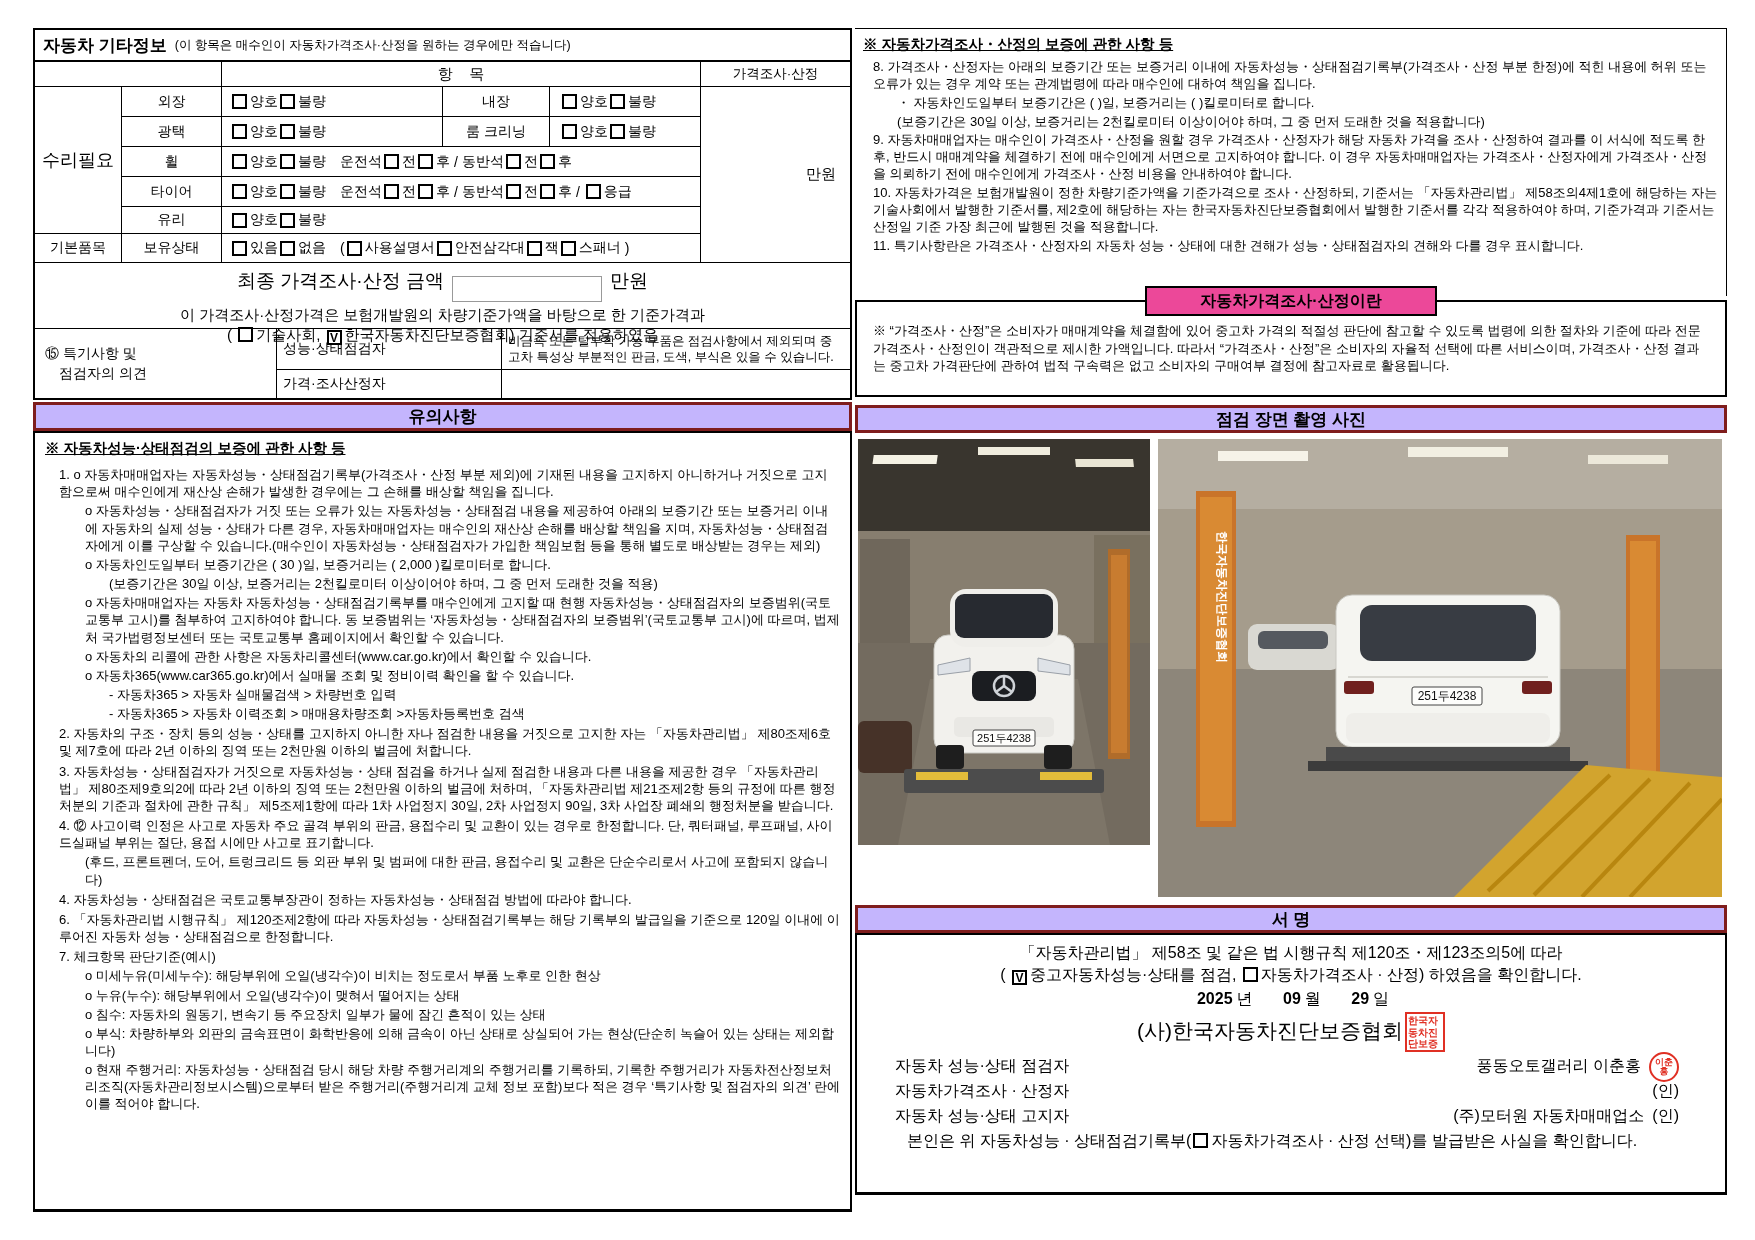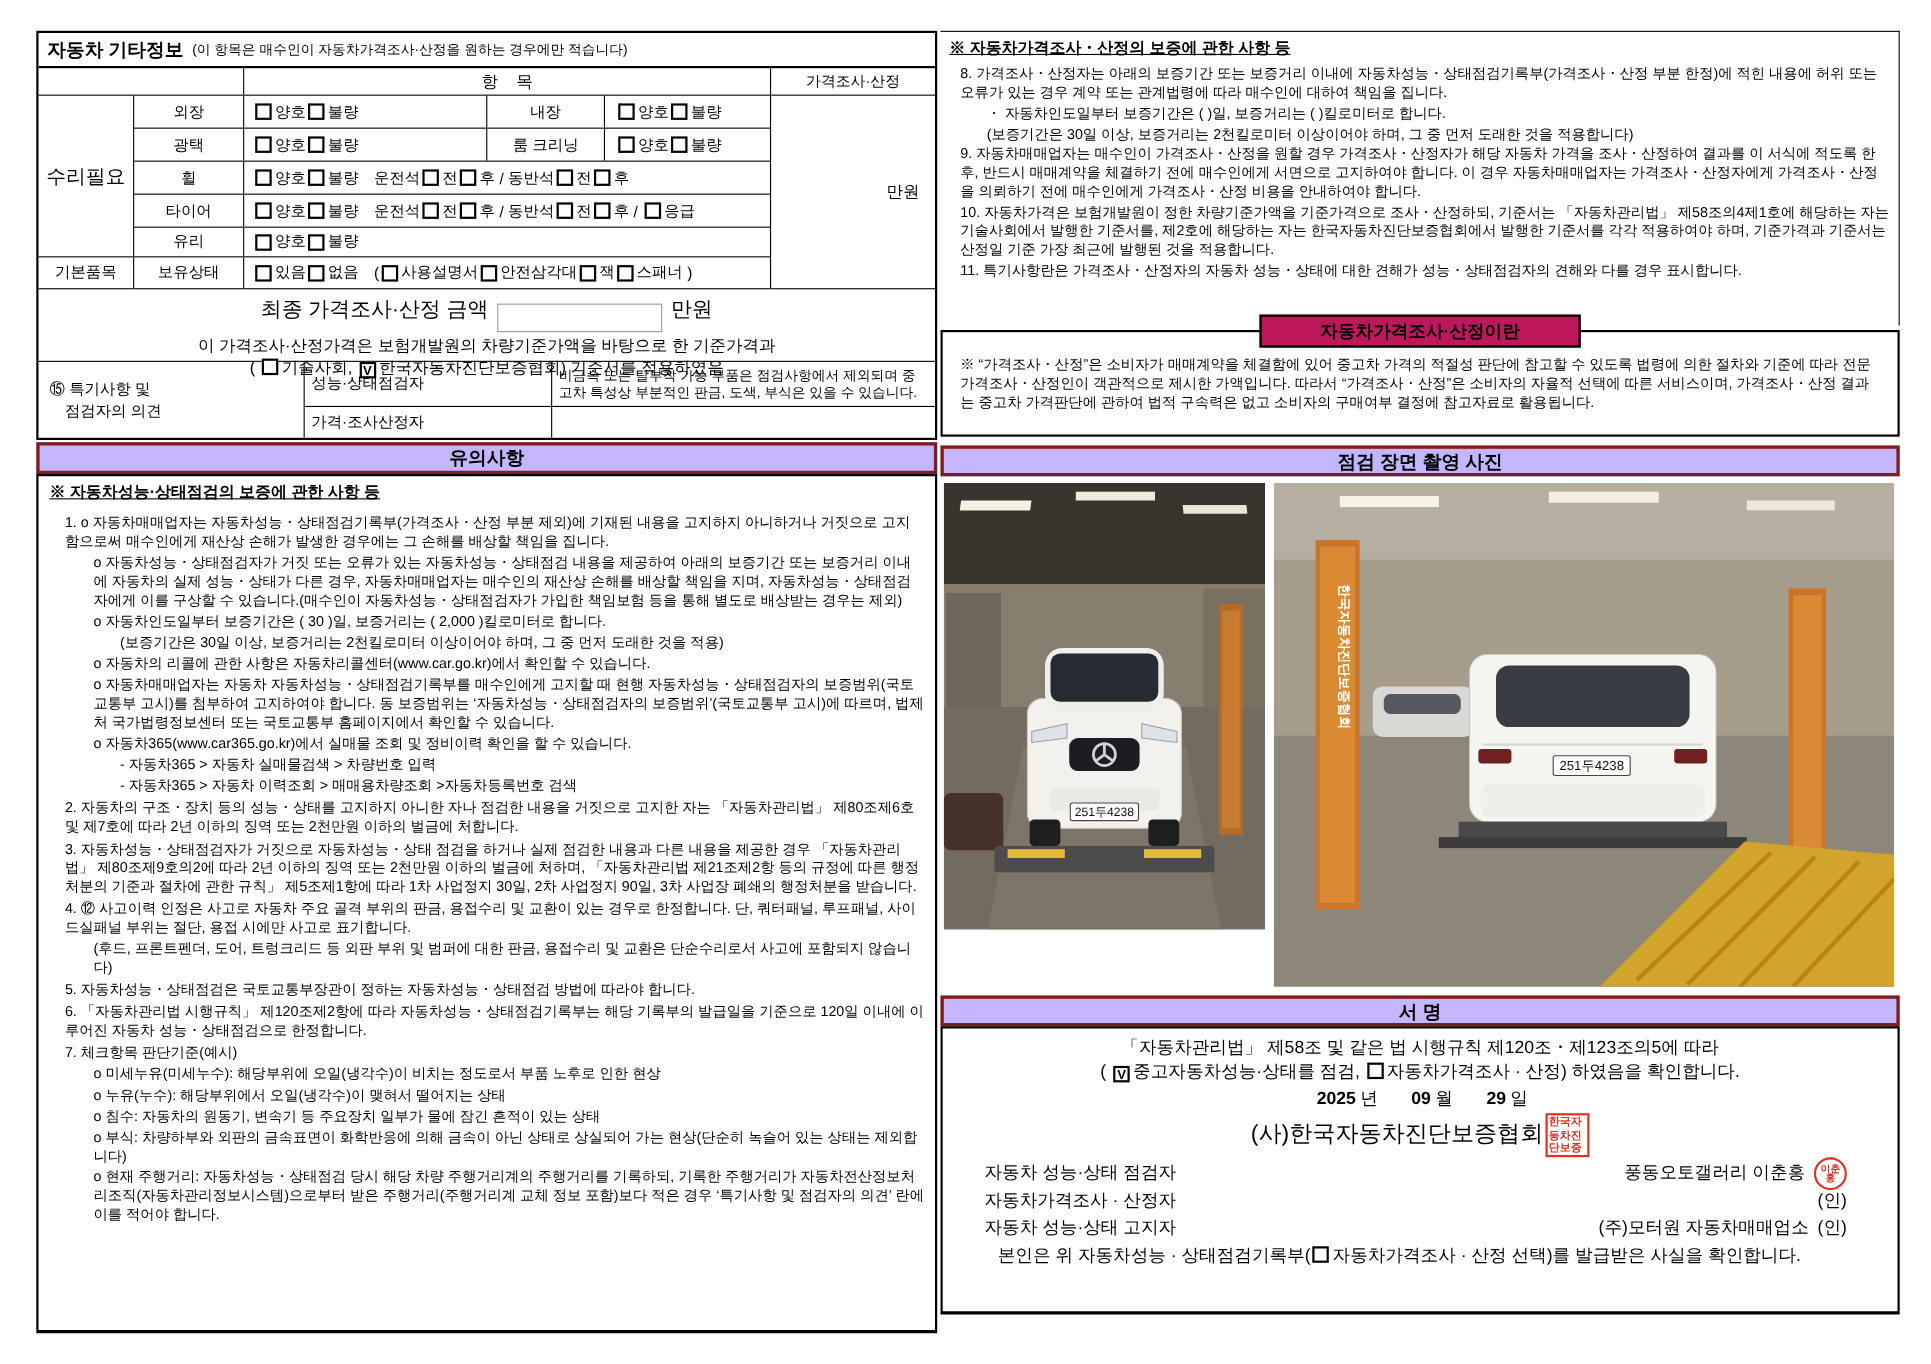--- a/index.html
+++ b/index.html
@@ -70,21 +70,21 @@
   .i2{padding-left:64px}
 
   .rtext{left:855px;top:28px;width:872px;height:268px;border-top:1px solid #000;border-right:1px solid #000;
          padding:6px 8px;font-size:13px;line-height:1.3;overflow:hidden}
   .rtext .hd{font-weight:bold;text-decoration:underline;font-size:14.5px;margin-bottom:5px}
   .r0{padding-left:10px;margin-top:2px}
   .r1{padding-left:34px}
 
   .defbox{left:855px;top:300px;width:872px;height:97px;border:2px solid #000;padding:20px 16px 6px}
   .deftab{position:absolute;top:-16px;left:50%;transform:translateX(-50%);width:292px;height:30px;
-          background:#be185d;border:2px solid #000;display:flex;align-items:center;justify-content:center;
+          background:#ec4899;border:2px solid #000;display:flex;align-items:center;justify-content:center;
           font-weight:bold;font-size:16px}
   .deftxt{font-size:13px;line-height:1.35}
 
   
   .pbar{left:855px;top:405px;width:872px;height:28px}
   svg text{font-family:"Liberation Sans",sans-serif}
 
   
   .sbar{left:855px;top:905px;width:872px;height:28px}
   .sbox{left:855px;top:933px;width:872px;height:262px;border:2px solid #000;border-bottom-width:3px;
@@ -284,30 +284,30 @@
 
   <div class="abs bar lbar">
     <span>유의사항</span>
   </div>
   <div class="abs lbox">
     <div class="hd">※ 자동차성능·상태점검의 보증에 관한 사항 등</div>
     <div class="p i0">1. o 자동차매매업자는 자동차성능・상태점검기록부(가격조사・산정 부분 제외)에 기재된 내용을 고지하지 아니하거나 거짓으로 고지함으로써 매수인에게 재산상 손해가 발생한 경우에는 그 손해를 배상할 책임을 집니다.</div>
     <div class="p i1">o 자동차성능・상태점검자가 거짓 또는 오류가 있는 자동차성능・상태점검 내용을 제공하여 아래의 보증기간 또는 보증거리 이내에 자동차의 실제 성능・상태가 다른 경우, 자동차매매업자는 매수인의 재산상 손해를 배상할 책임을 지며, 자동차성능・상태점검자에게 이를 구상할 수 있습니다.(매수인이 자동차성능・상태점검자가 가입한 책임보험 등을 통해 별도로 배상받는 경우는 제외)</div>
     <div class="p i1">o 자동차인도일부터 보증기간은 (  30  )일, 보증거리는 (  2,000  )킬로미터로 합니다.</div>
     <div class="p i2">(보증기간은 30일 이상, 보증거리는 2천킬로미터 이상이어야 하며, 그 중 먼저 도래한 것을  적용)</div>
+    <div class="p i1">o 자동차매매업자는 자동차 자동차성능・상태점검기록부를 매수인에게 고지할 때 현행 자동차성능・상태점검자의 보증범위(국토교통부 고시)를 첨부하여 고지하여야 합니다. 동 보증범위는 ‘자동차성능・상태점검자의 보증범위’(국토교통부 고시)에 따르며, 법제처 국가법령정보센터 또는 국토교통부 홈페이지에서 확인할 수 있습니다.</div>
     <div class="p i1">o 자동차의 리콜에 관한 사항은 자동차리콜센터(www.car.go.kr)에서 확인할 수 있습니다.</div>
-    <div class="p i1">o 자동차매매업자는 자동차 자동차성능・상태점검기록부를 매수인에게 고지할 때 현행 자동차성능・상태점검자의 보증범위(국토교통부 고시)를 첨부하여 고지하여야 합니다. 동 보증범위는 ‘자동차성능・상태점검자의 보증범위’(국토교통부 고시)에 따르며, 법제처 국가법령정보센터 또는 국토교통부 홈페이지에서 확인할 수 있습니다.</div>
     <div class="p i1">o 자동차365(www.car365.go.kr)에서 실매물 조회 및 정비이력 확인을 할 수 있습니다.</div>
     <div class="p i2">- 자동차365 &gt; 자동차 실매물검색 &gt; 차량번호 입력</div>
     <div class="p i2">- 자동차365 &gt; 자동차 이력조회 &gt; 매매용차량조회 &gt;자동차등록번호 검색</div>
     <div class="p i0">2. 자동차의 구조・장치 등의 성능・상태를 고지하지 아니한 자나 점검한 내용을 거짓으로 고지한 자는 「자동차관리법」 제80조제6호 및 제7호에 따라 2년 이하의 징역 또는 2천만원 이하의 벌금에 처합니다.</div>
     <div class="p i0">3. 자동차성능・상태점검자가 거짓으로 자동차성능・상태 점검을 하거나 실제 점검한 내용과 다른 내용을 제공한 경우 「자동차관리법」 제80조제9호의2에 따라 2년 이하의 징역 또는 2천만원 이하의 벌금에 처하며, 「자동차관리법 제21조제2항 등의 규정에 따른 행정처분의 기준과 절차에 관한 규칙」 제5조제1항에 따라 1차 사업정지 30일, 2차 사업정지 90일, 3차 사업장 폐쇄의 행정처분을 받습니다.</div>
     <div class="p i0">4. ⑫ 사고이력 인정은 사고로 자동차 주요 골격 부위의 판금, 용접수리 및 교환이 있는 경우로 한정합니다. 단, 쿼터패널, 루프패널, 사이드실패널 부위는 절단, 용접 시에만 사고로 표기합니다.</div>
     <div class="p i1">(후드, 프론트펜더, 도어, 트렁크리드 등 외판 부위 및 범퍼에 대한 판금, 용접수리 및 교환은 단순수리로서 사고에 포함되지 않습니다)</div>
-    <div class="p i0">5. 자동차성능・상태점검은 국토교통부장관이 정하는 자동차성능・상태점검 방법에 따라야 합니다.</div>
+    <div class="p i0">4. 자동차성능・상태점검은 국토교통부장관이 정하는 자동차성능・상태점검 방법에 따라야 합니다.</div>
     <div class="p i0">6. 「자동차관리법 시행규칙」 제120조제2항에 따라 자동차성능・상태점검기록부는 해당 기록부의 발급일을 기준으로 120일 이내에 이루어진 자동차 성능・상태점검으로 한정합니다.</div>
     <div class="p i0">7. 체크항목 판단기준(예시)</div>
     <div class="p i1">o 미세누유(미세누수): 해당부위에 오일(냉각수)이 비치는 정도로서 부품 노후로 인한 현상</div>
     <div class="p i1">o 누유(누수): 해당부위에서 오일(냉각수)이 맺혀서 떨어지는 상태</div>
     <div class="p i1">o 침수: 자동차의 원동기, 변속기 등 주요장치 일부가 물에 잠긴 흔적이 있는 상태</div>
     <div class="p i1">o 부식: 차량하부와 외판의 금속표면이 화학반응에 의해 금속이 아닌 상태로 상실되어 가는  현상(단순히 녹슬어 있는 상태는 제외합니다)</div>
     <div class="p i1">o 현재 주행거리: 자동차성능・상태점검 당시 해당 차량 주행거리계의 주행거리를 기록하되, 기록한 주행거리가 자동차전산정보처리조직(자동차관리정보시스템)으로부터 받은 주행거리(주행거리계 교체 정보 포함)보다 적은 경우 ‘특기사항 및 점검자의 의견’ 란에 이를 적어야 합니다.</div>
   </div>
 
   <div class="abs rtext">

